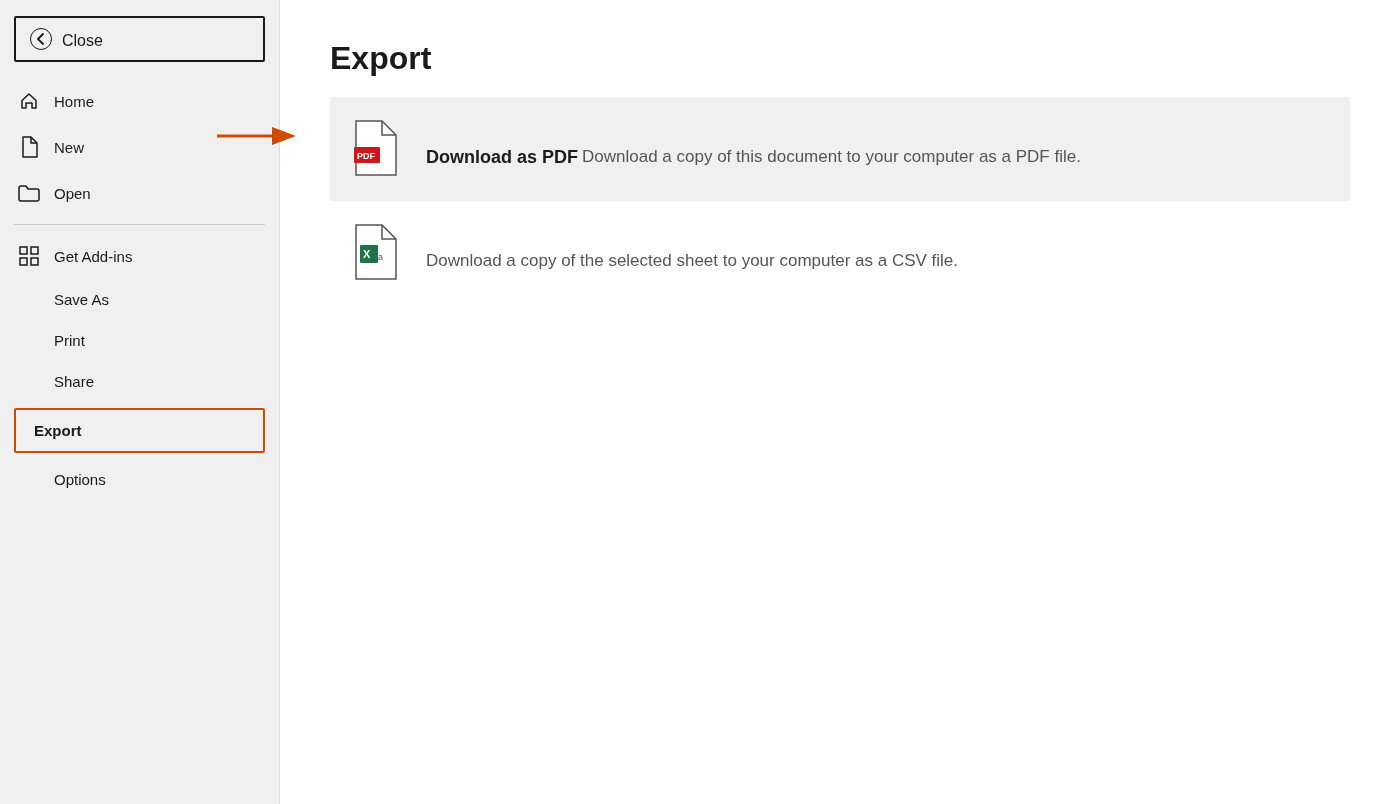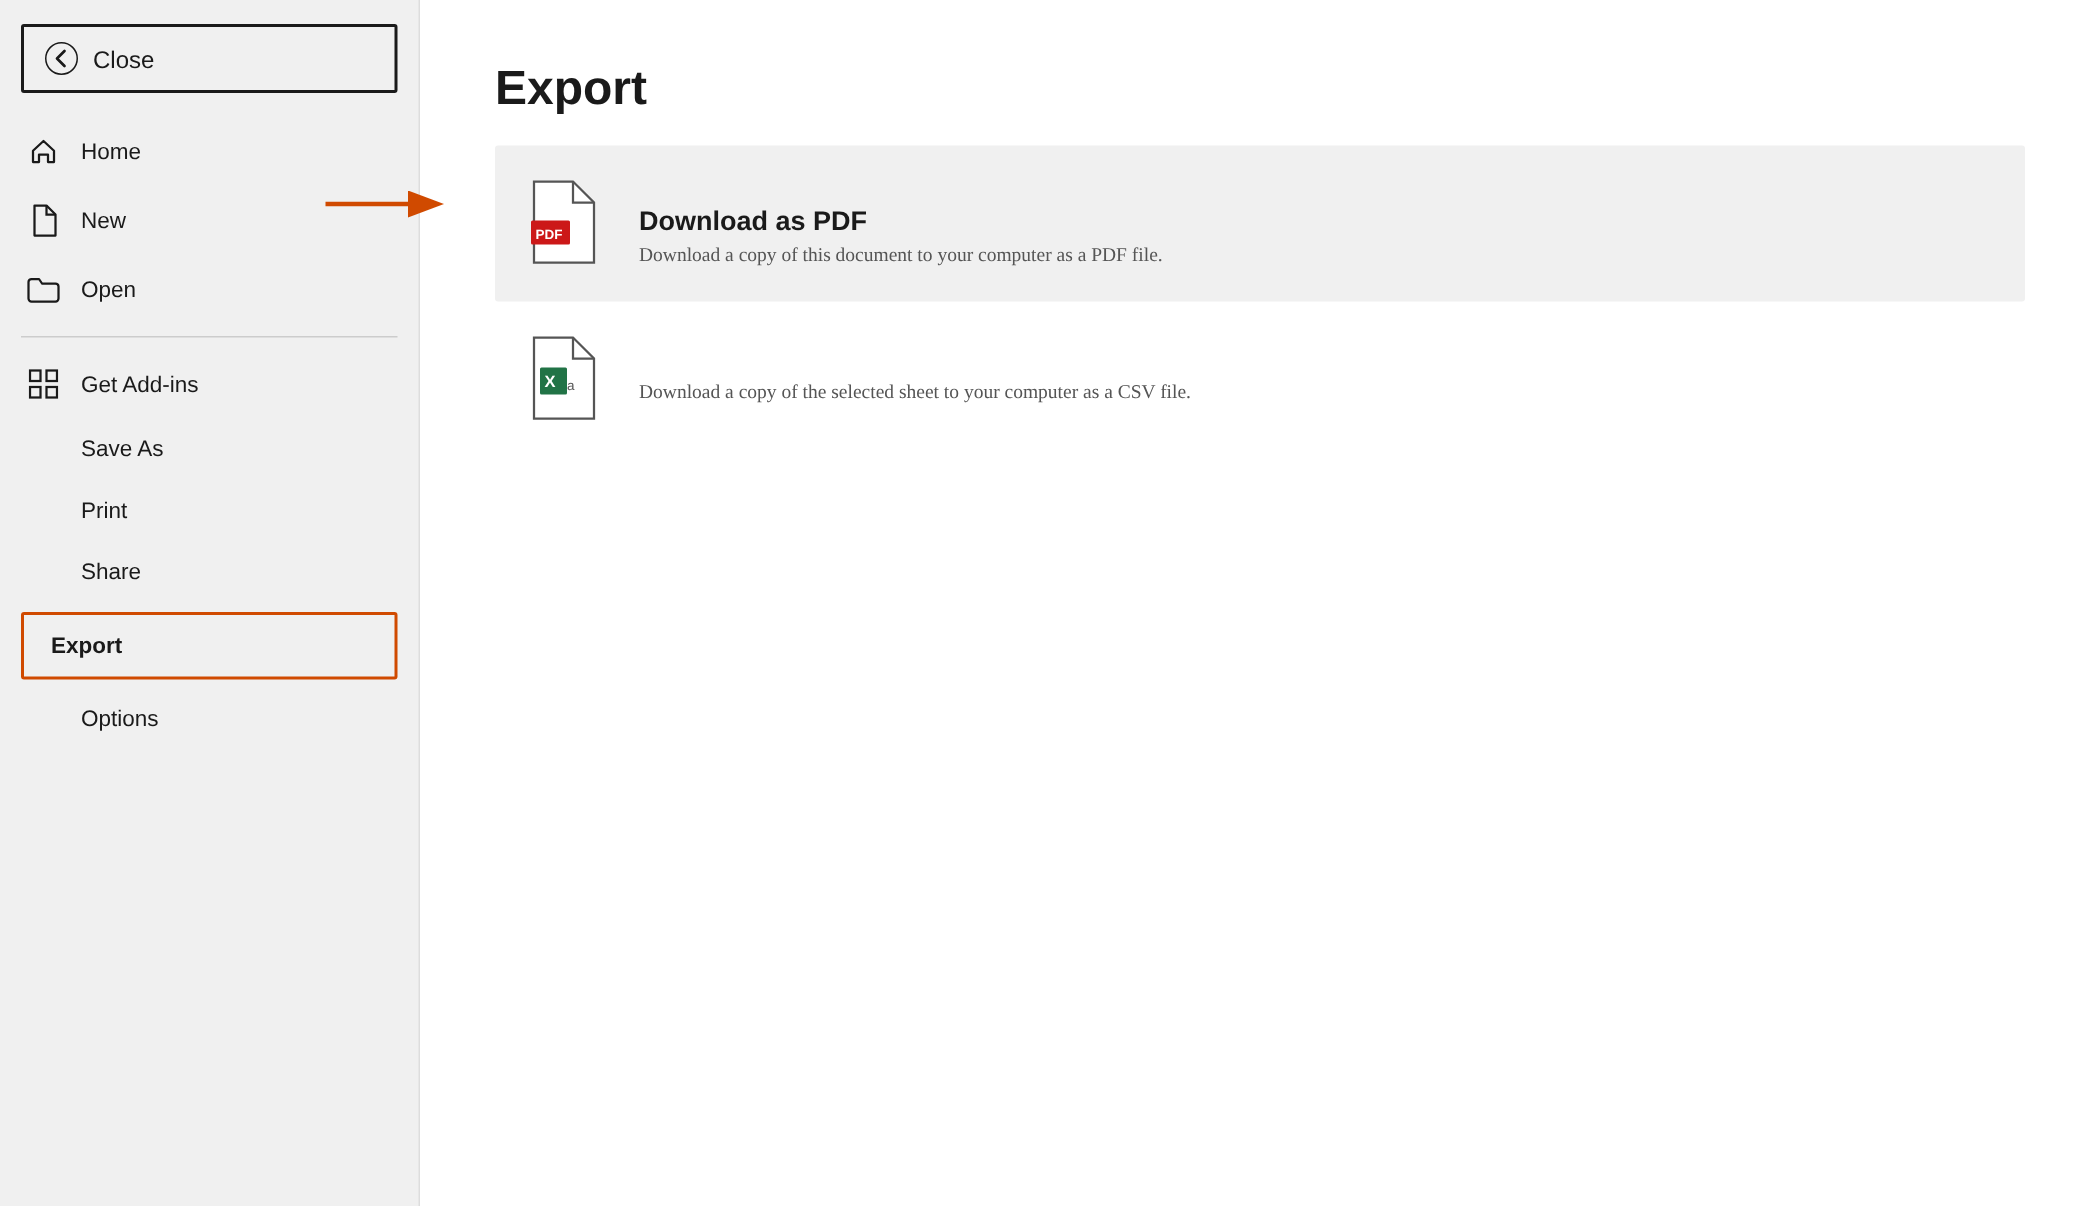--- a/index.html
+++ b/index.html
@@ -151,35 +151,33 @@
       width: 52px;
       height: 60px;
       flex-shrink: 0;
       display: flex;
       align-items: flex-start;
       justify-content: center;
     }
 
     .export-option-text {
       display: flex;
-      flex-direction: column;
       gap: 4px;
       margin-top: 16px;
     }
 
     .export-option-title {
       font-size: 18px;
       font-weight: 600;
       color: #1a1a1a;
     }
 
     .export-option-desc {
-      font-size: 13px;
+      font-size: 17px;
       color: #555;
-      font-family: Liberation Serif, serif;
     }
   </style>
 </head>
 <body>
 
 <div class="sidebar">
 
   <button class="close-button">
     <div class="arrow-icon">
       <svg width="14" height="14" viewBox="0 0 14 14" fill="none">

